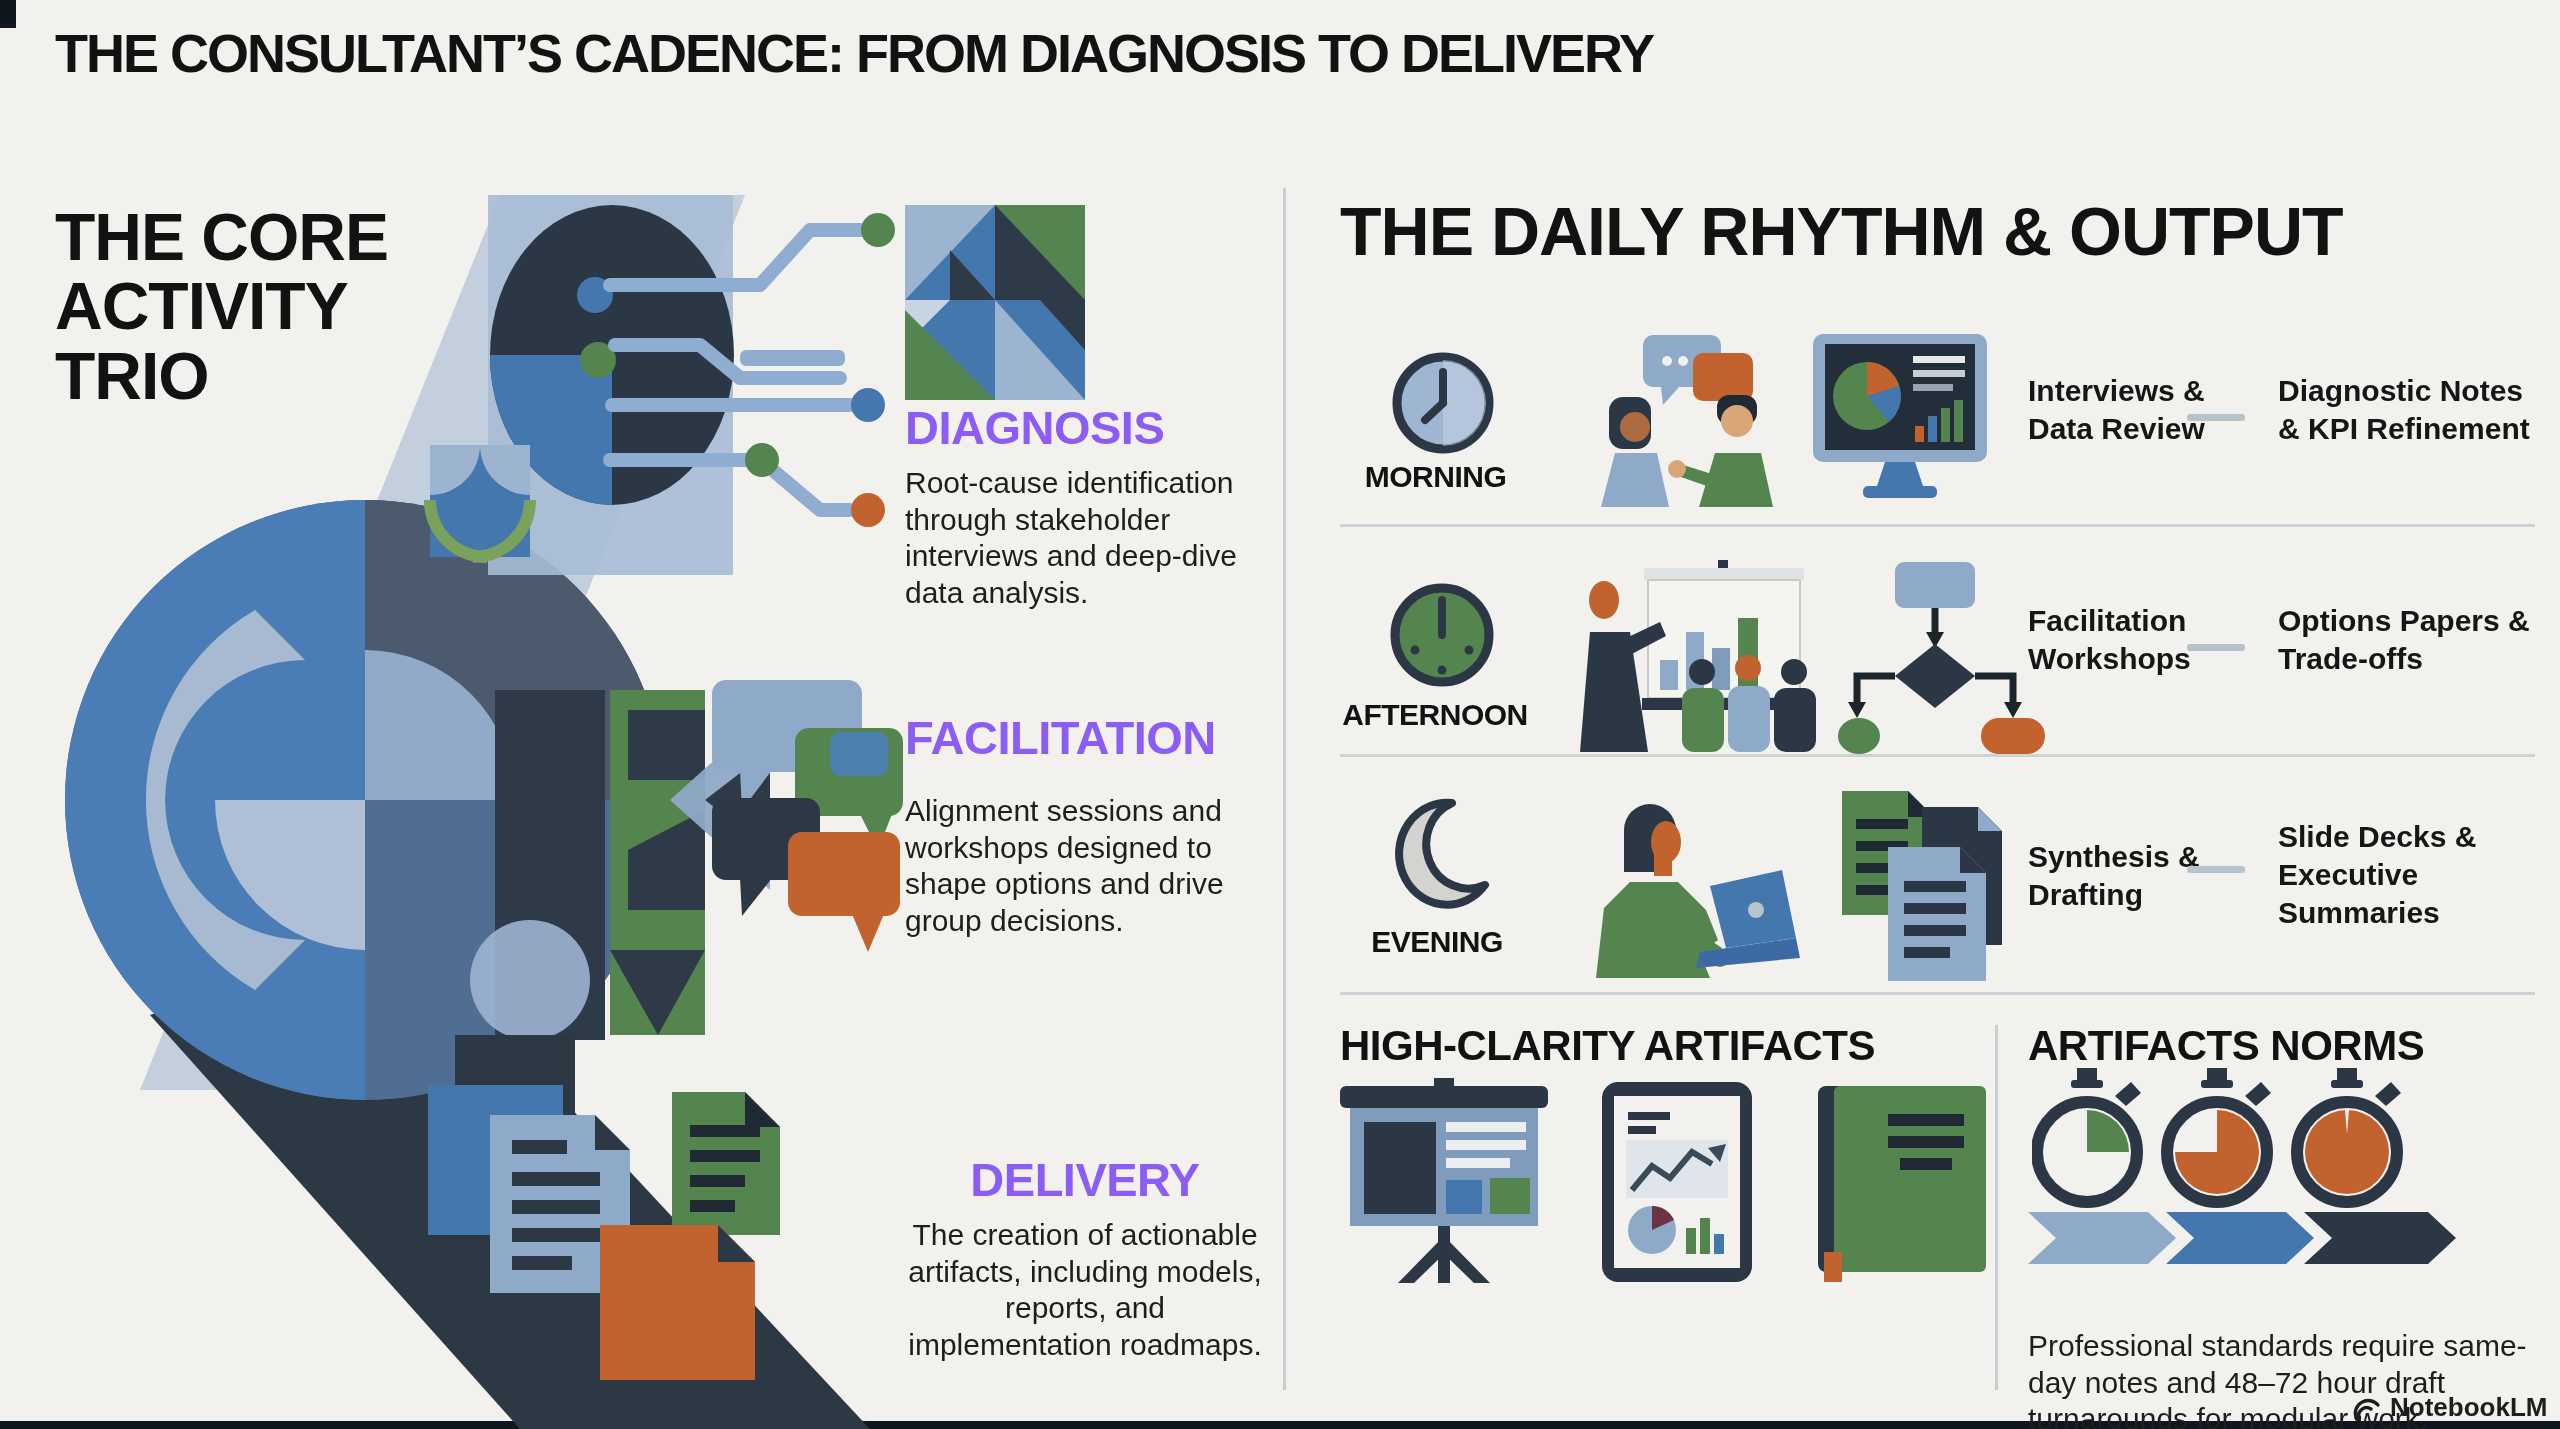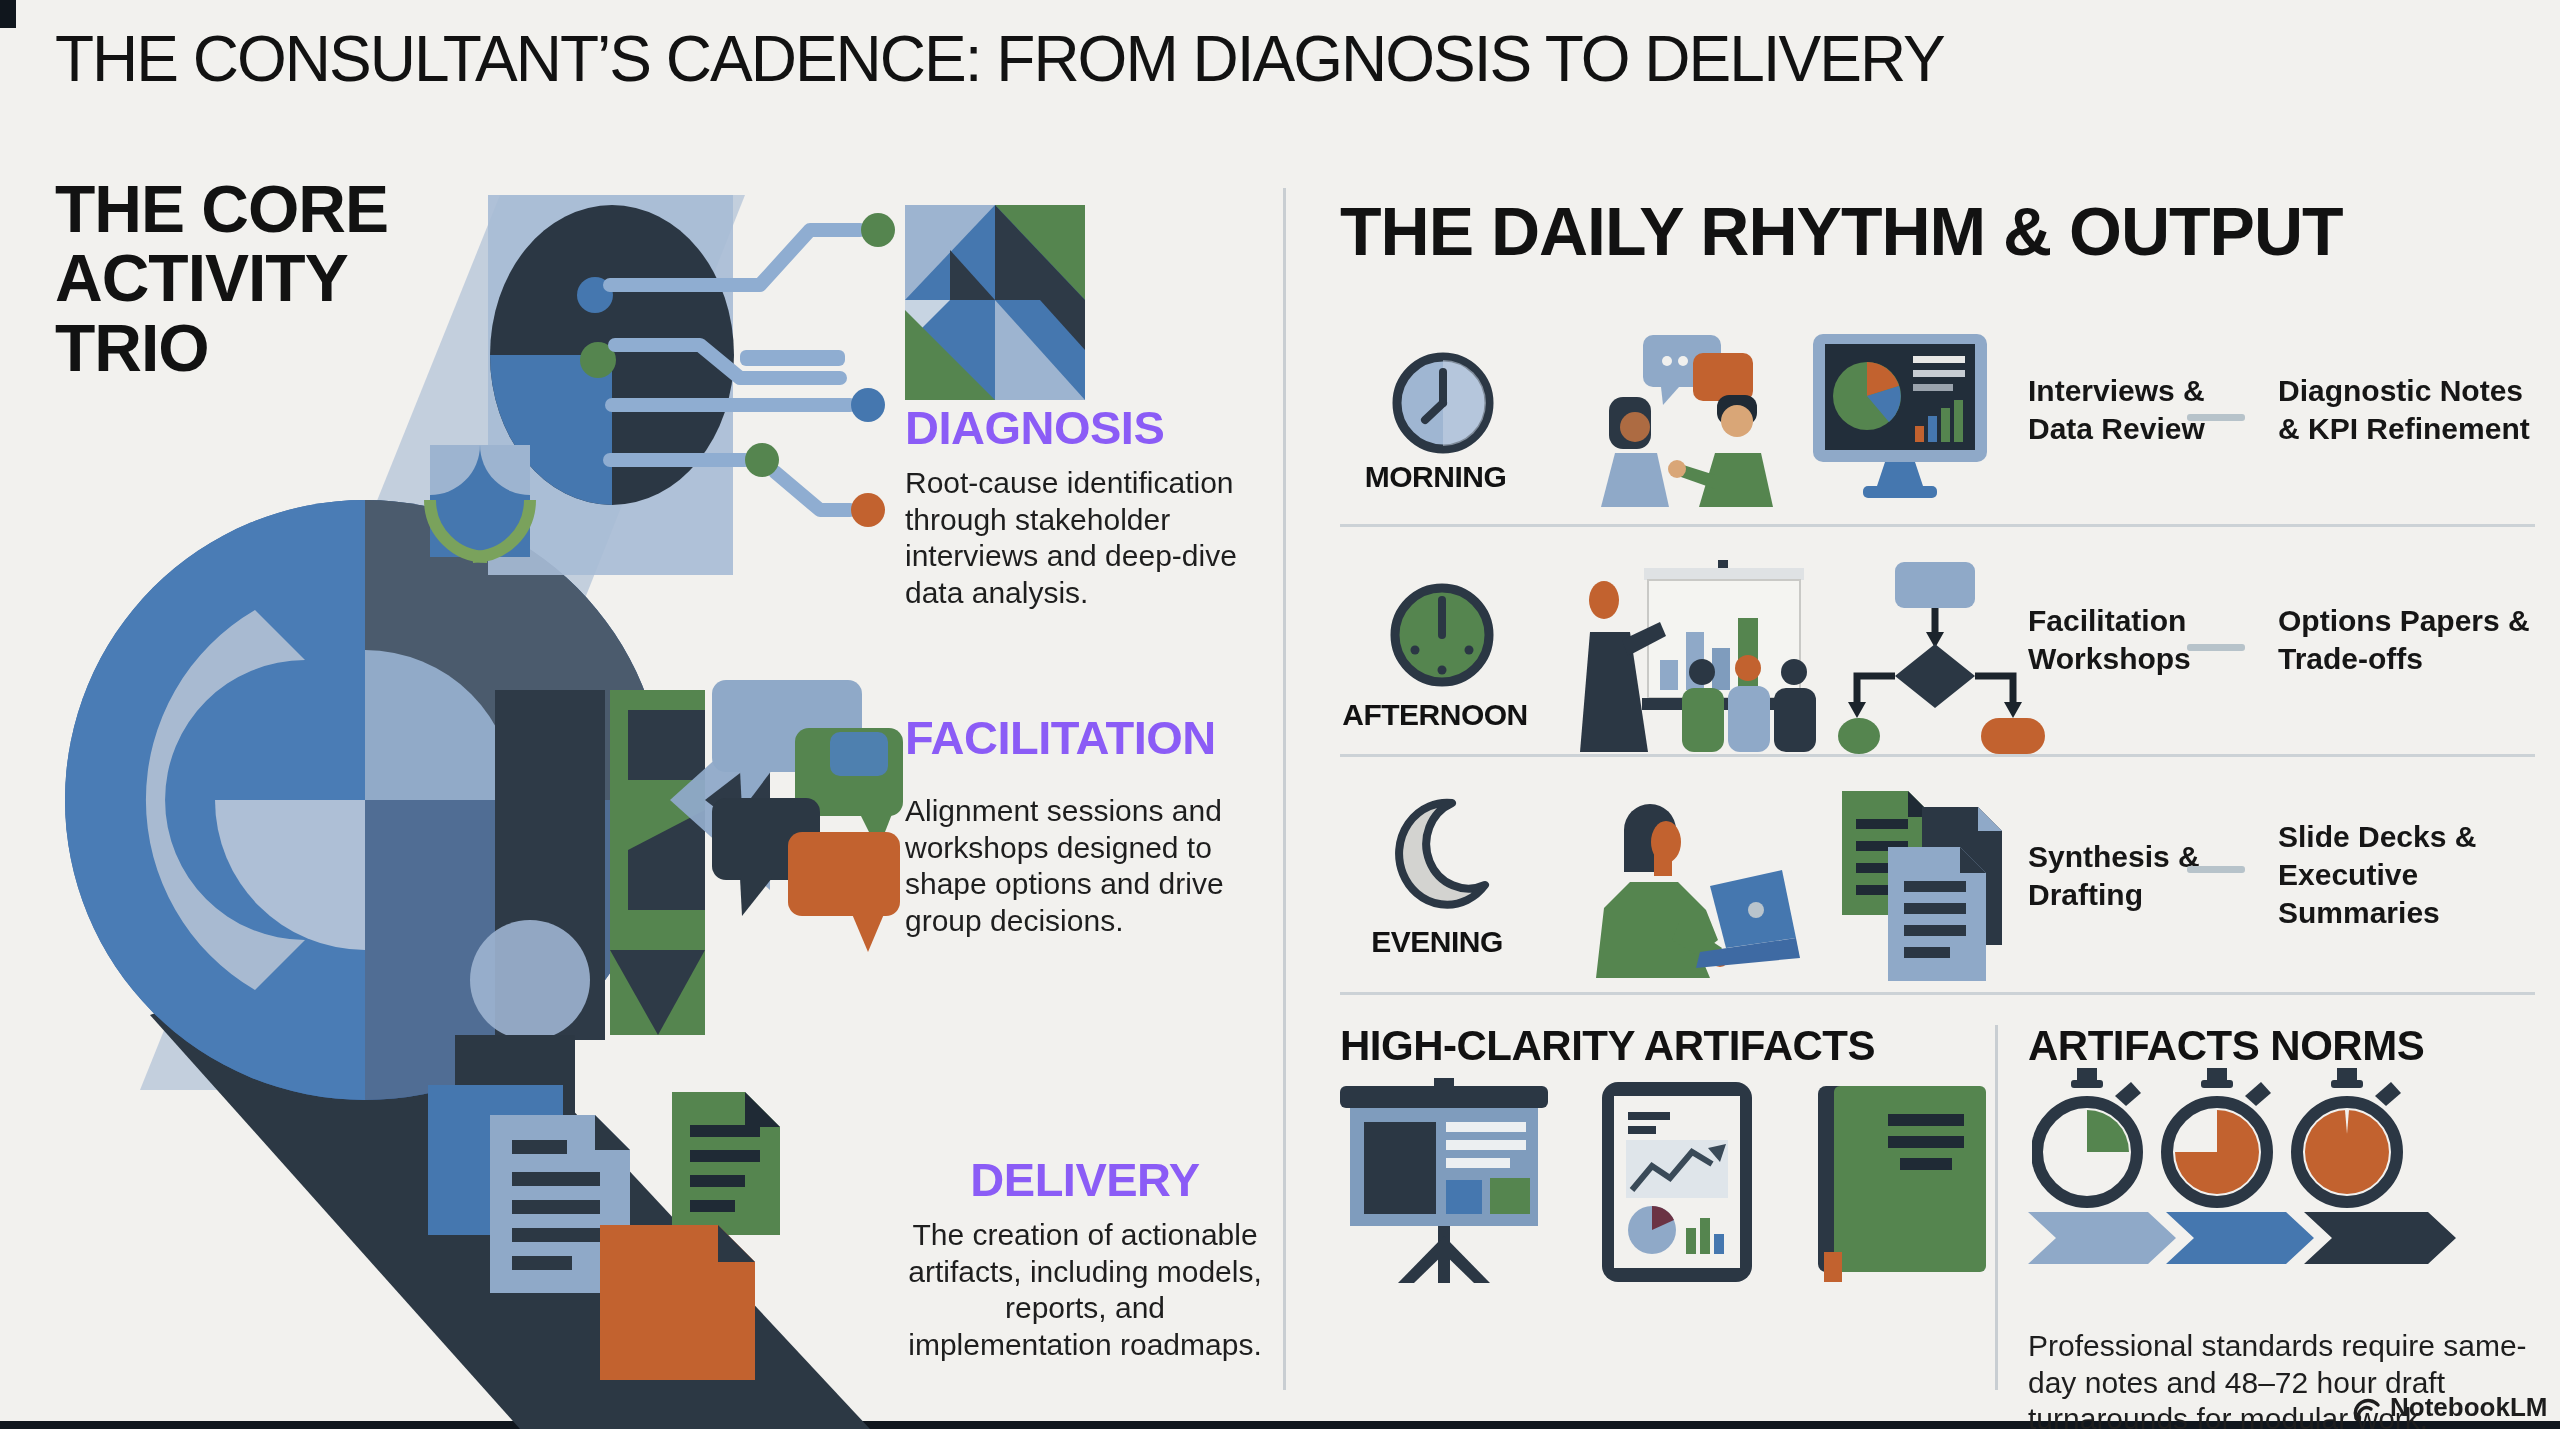--- a/index.html
+++ b/index.html
@@ -1,20 +1,20 @@
 <!DOCTYPE html>
 <html><head>
 <meta charset="utf-8">
 <style>
   html,body{margin:0;padding:0;}
   body{font-family:"Liberation Sans",sans-serif;background:#e8e7e4;}
   #page{position:relative;width:2560px;height:1429px;background:#f2f1ee;overflow:hidden;}
   .abs{position:absolute;}
-  .h-title{font-size:64px;font-weight:400;letter-spacing:-2px;color:#121212;white-space:nowrap;}
-  .h-left{font-size:66px;font-weight:700;letter-spacing:-1px;color:#121212;line-height:1.05;}
+  .h-title{font-size:54px;font-weight:700;letter-spacing:-2px;color:#121212;white-space:nowrap;}
+  .h-left{font-size:66px;font-weight:700;letter-spacing:-1px;color:#121212;line-height:1.05;margin-top:28px;}
   .h-right{font-size:68px;font-weight:700;letter-spacing:-1px;color:#121212;white-space:nowrap;}
   .h-item{font-size:47px;font-weight:700;letter-spacing:-0.5px;color:#8b5cf6;}
   .h-bottom{font-size:42px;font-weight:700;letter-spacing:-0.5px;color:#121212;white-space:nowrap;}
   .body-text{font-size:30px;font-weight:400;color:#1e1e1e;line-height:1.22;}
   .label{font-size:30px;font-weight:700;color:#161616;line-height:1.27;}
   .time-label{font-size:30px;font-weight:700;color:#121212;text-align:center;letter-spacing:-0.5px;}
   .divider-h{background:#ccd2d6;height:3px;}
   .divider-v{background:#c9ced2;width:3px;}
   .connector{background:#b7c3ca;height:7px;border-radius:3px;}
   .brand{display:flex;align-items:center;gap:8px;font-size:26px;font-weight:700;color:#1d1d1d;}

